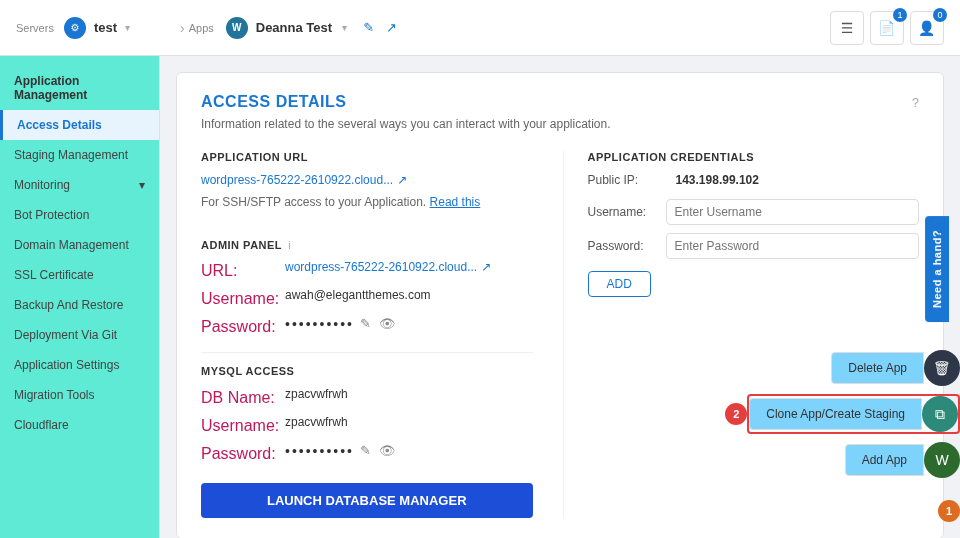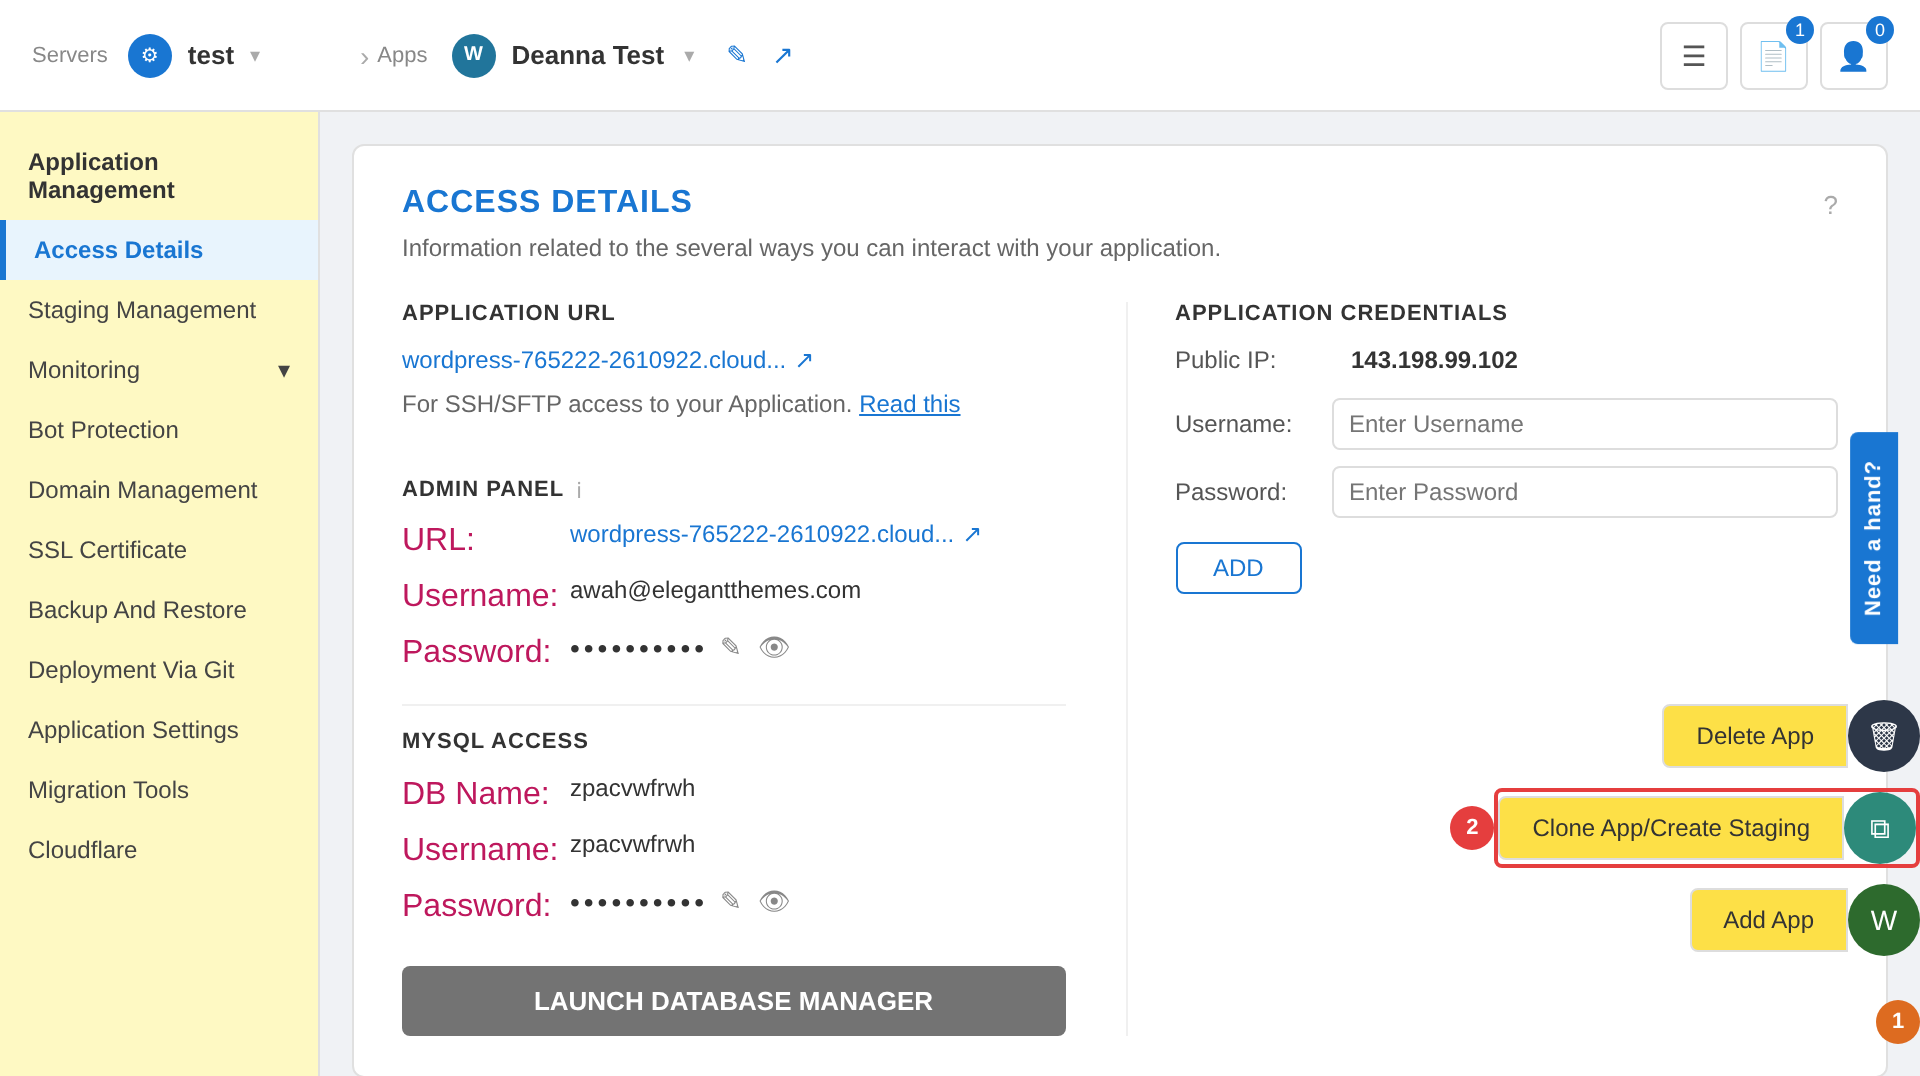--- a/index.html
+++ b/index.html
@@ -16,21 +16,21 @@
     .app-name { font-weight: 600; font-size: 13px; }
     .top-bar-actions { display: flex; align-items: center; gap: 6px; margin-left: auto; }
     .top-action-btn { width: 34px; height: 34px; border: 1px solid #ddd; background: #fff; border-radius: 4px; display: flex; align-items: center; justify-content: center; cursor: pointer; color: #555; font-size: 14px; }
     .top-action-badge { position: relative; }
     .badge { position: absolute; top: -4px; right: -4px; background: #1976d2; color: #fff; border-radius: 50%; width: 14px; height: 14px; font-size: 9px; display: flex; align-items: center; justify-content: center; }
 
     
     .layout { display: flex; height: calc(538px - 56px); }
 
     
-    .sidebar { width: 160px; background: #fef9c3; border-right: 1px solid #e0e0e0; padding: 8px 0; overflow-y: auto; flex-shrink: 0; }
+    .sidebar { width: 160px; background: #5eead4; border-right: 1px solid #e0e0e0; padding: 8px 0; overflow-y: auto; flex-shrink: 0; }
     .sidebar-heading { font-size: 12px; font-weight: 700; color: #333; padding: 10px 14px 8px; }
     .sidebar-item { padding: 8px 14px; font-size: 12px; color: #444; cursor: pointer; display: flex; align-items: center; justify-content: space-between; }
     .sidebar-item.active { background: #e8f4fd; color: #1976d2; font-weight: 600; border-left: 3px solid #1976d2; }
 
     
     .main { flex: 1; padding: 16px; overflow-y: auto; position: relative; }
     .main-card { background: #fff; border-radius: 6px; border: 1px solid #e0e0e0; padding: 20px 24px; }
     .card-header { display: flex; align-items: center; justify-content: space-between; margin-bottom: 6px; }
     .card-title { font-size: 16px; font-weight: 700; color: #1976d2; text-transform: uppercase; letter-spacing: 0.5px; }
     .card-desc { font-size: 12px; color: #666; margin-bottom: 20px; }
@@ -64,26 +64,26 @@
 
     .admin-section { margin-top: 16px; }
     .admin-title-row { display: flex; align-items: center; gap: 6px; margin-bottom: 8px; }
     .admin-title { font-size: 11px; font-weight: 700; text-transform: uppercase; letter-spacing: 0.5px; color: #333; }
     .info-icon { color: #aaa; font-size: 11px; cursor: pointer; }
 
     .mysql-section { margin-top: 16px; }
     .pw-dots { letter-spacing: 2px; font-size: 14px; color: #333; }
     .icon-btn { color: #888; cursor: pointer; font-size: 13px; padding: 0 2px; }
 
-    .launch-btn { background: #737373; color: #fff; border: none; border-radius: 4px; padding: 10px 20px; font-size: 13px; font-weight: 600; cursor: pointer; margin-top: 12px; width: 100%; }
+    .launch-btn { background: #1d4ed8; color: #fff; border: none; border-radius: 4px; padding: 10px 20px; font-size: 13px; font-weight: 600; cursor: pointer; margin-top: 12px; width: 100%; }
 
     
     .float-btns { position: absolute; right: 0; bottom: 60px; display: flex; flex-direction: column; gap: 8px; align-items: flex-end; padding-right: 0; }
     .float-btn-row { display: flex; align-items: center; gap: 0; }
-    .float-btn-label { background: #fde047; border: 1px solid #ddd; padding: 8px 16px; font-size: 12px; color: #333; cursor: pointer; border-radius: 4px 0 0 4px; white-space: nowrap; }
+    .float-btn-label { background: #7dd3fc; border: 1px solid #ddd; padding: 8px 16px; font-size: 12px; color: #333; cursor: pointer; border-radius: 4px 0 0 4px; white-space: nowrap; }
     .float-btn-icon { width: 36px; height: 36px; border-radius: 50%; display: flex; align-items: center; justify-content: center; color: #fff; font-size: 14px; cursor: pointer; }
     .float-btn-icon.dark { background: #2d3748; }
     .float-btn-icon.teal { background: #2d8a7a; }
     .float-btn-icon.green-dark { background: #2d6a2d; }
     .clone-badge { position: relative; }
     .clone-badge-num { position: absolute; left: -24px; top: 50%; transform: translateY(-50%); width: 22px; height: 22px; border-radius: 50%; background: #e53e3e; color: #fff; display: flex; align-items: center; justify-content: center; font-size: 11px; font-weight: 700; }
     .bottom-badge-num { width: 22px; height: 22px; border-radius: 50%; background: #e53e3e; color: #fff; display: flex; align-items: center; justify-content: center; font-size: 11px; font-weight: 700; position: absolute; bottom: 16px; right: 16px; }
 
     
     .need-hand { position: fixed; right: -28px; top: 50%; transform: translateY(-50%) rotate(-90deg); background: #1976d2; color: #fff; font-size: 11px; font-weight: 600; padding: 6px 14px; cursor: pointer; border-radius: 4px 4px 0 0; white-space: nowrap; letter-spacing: 0.5px; }

